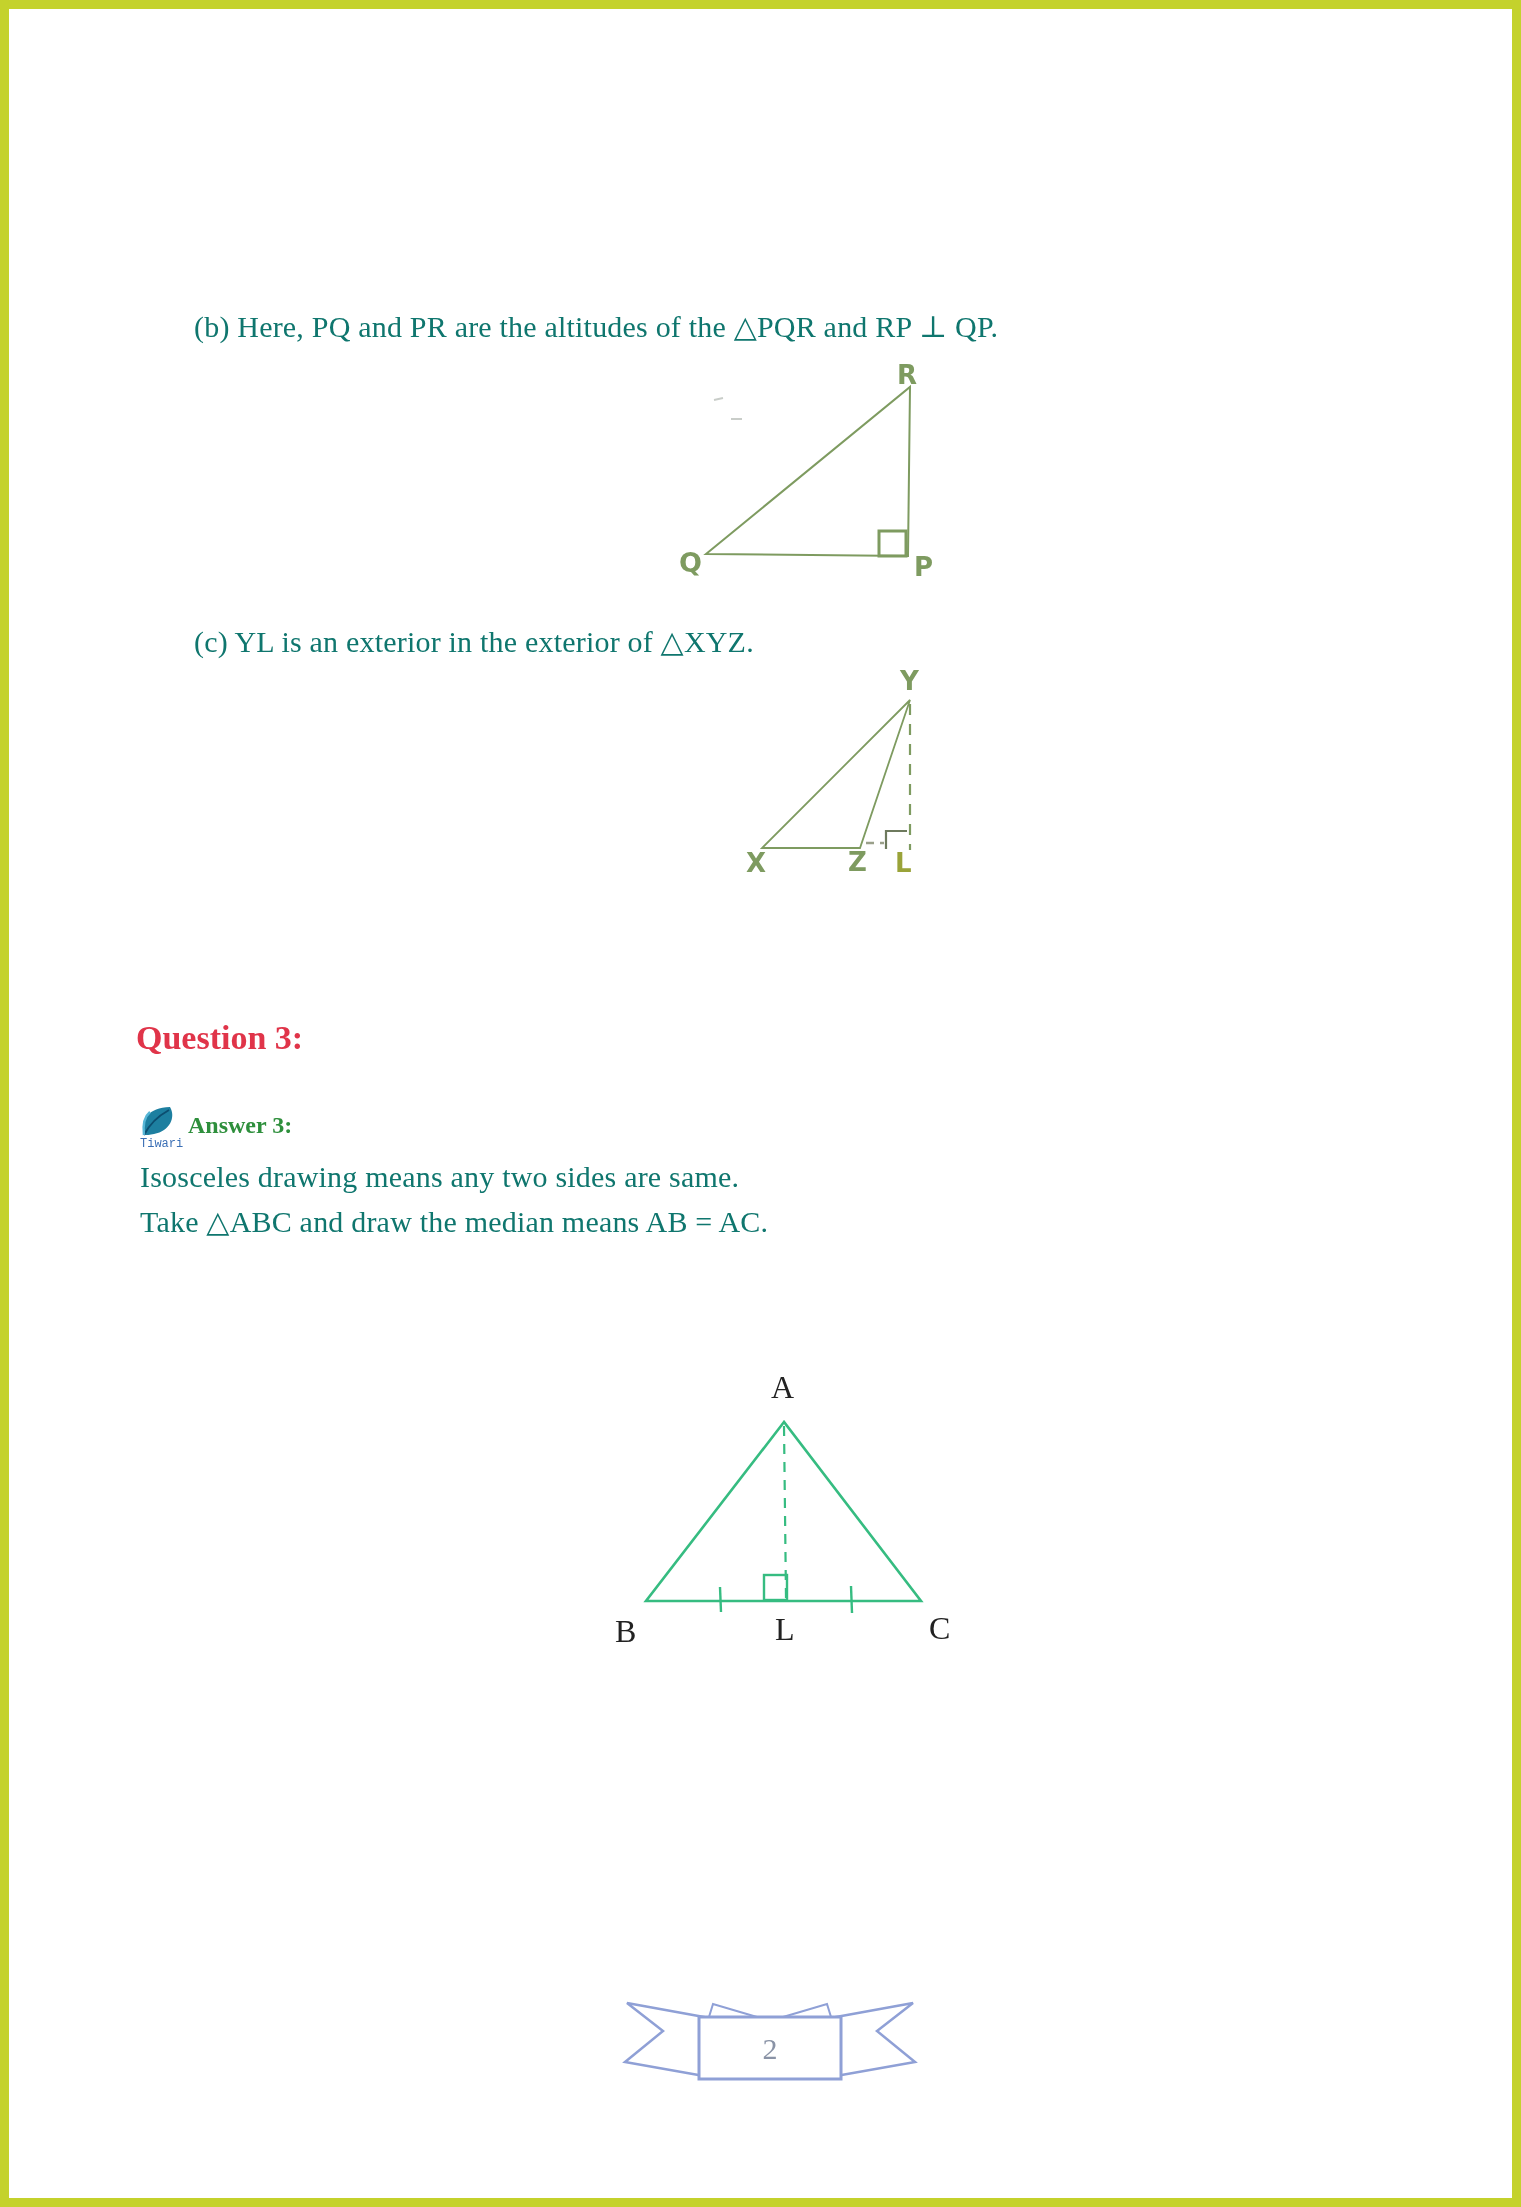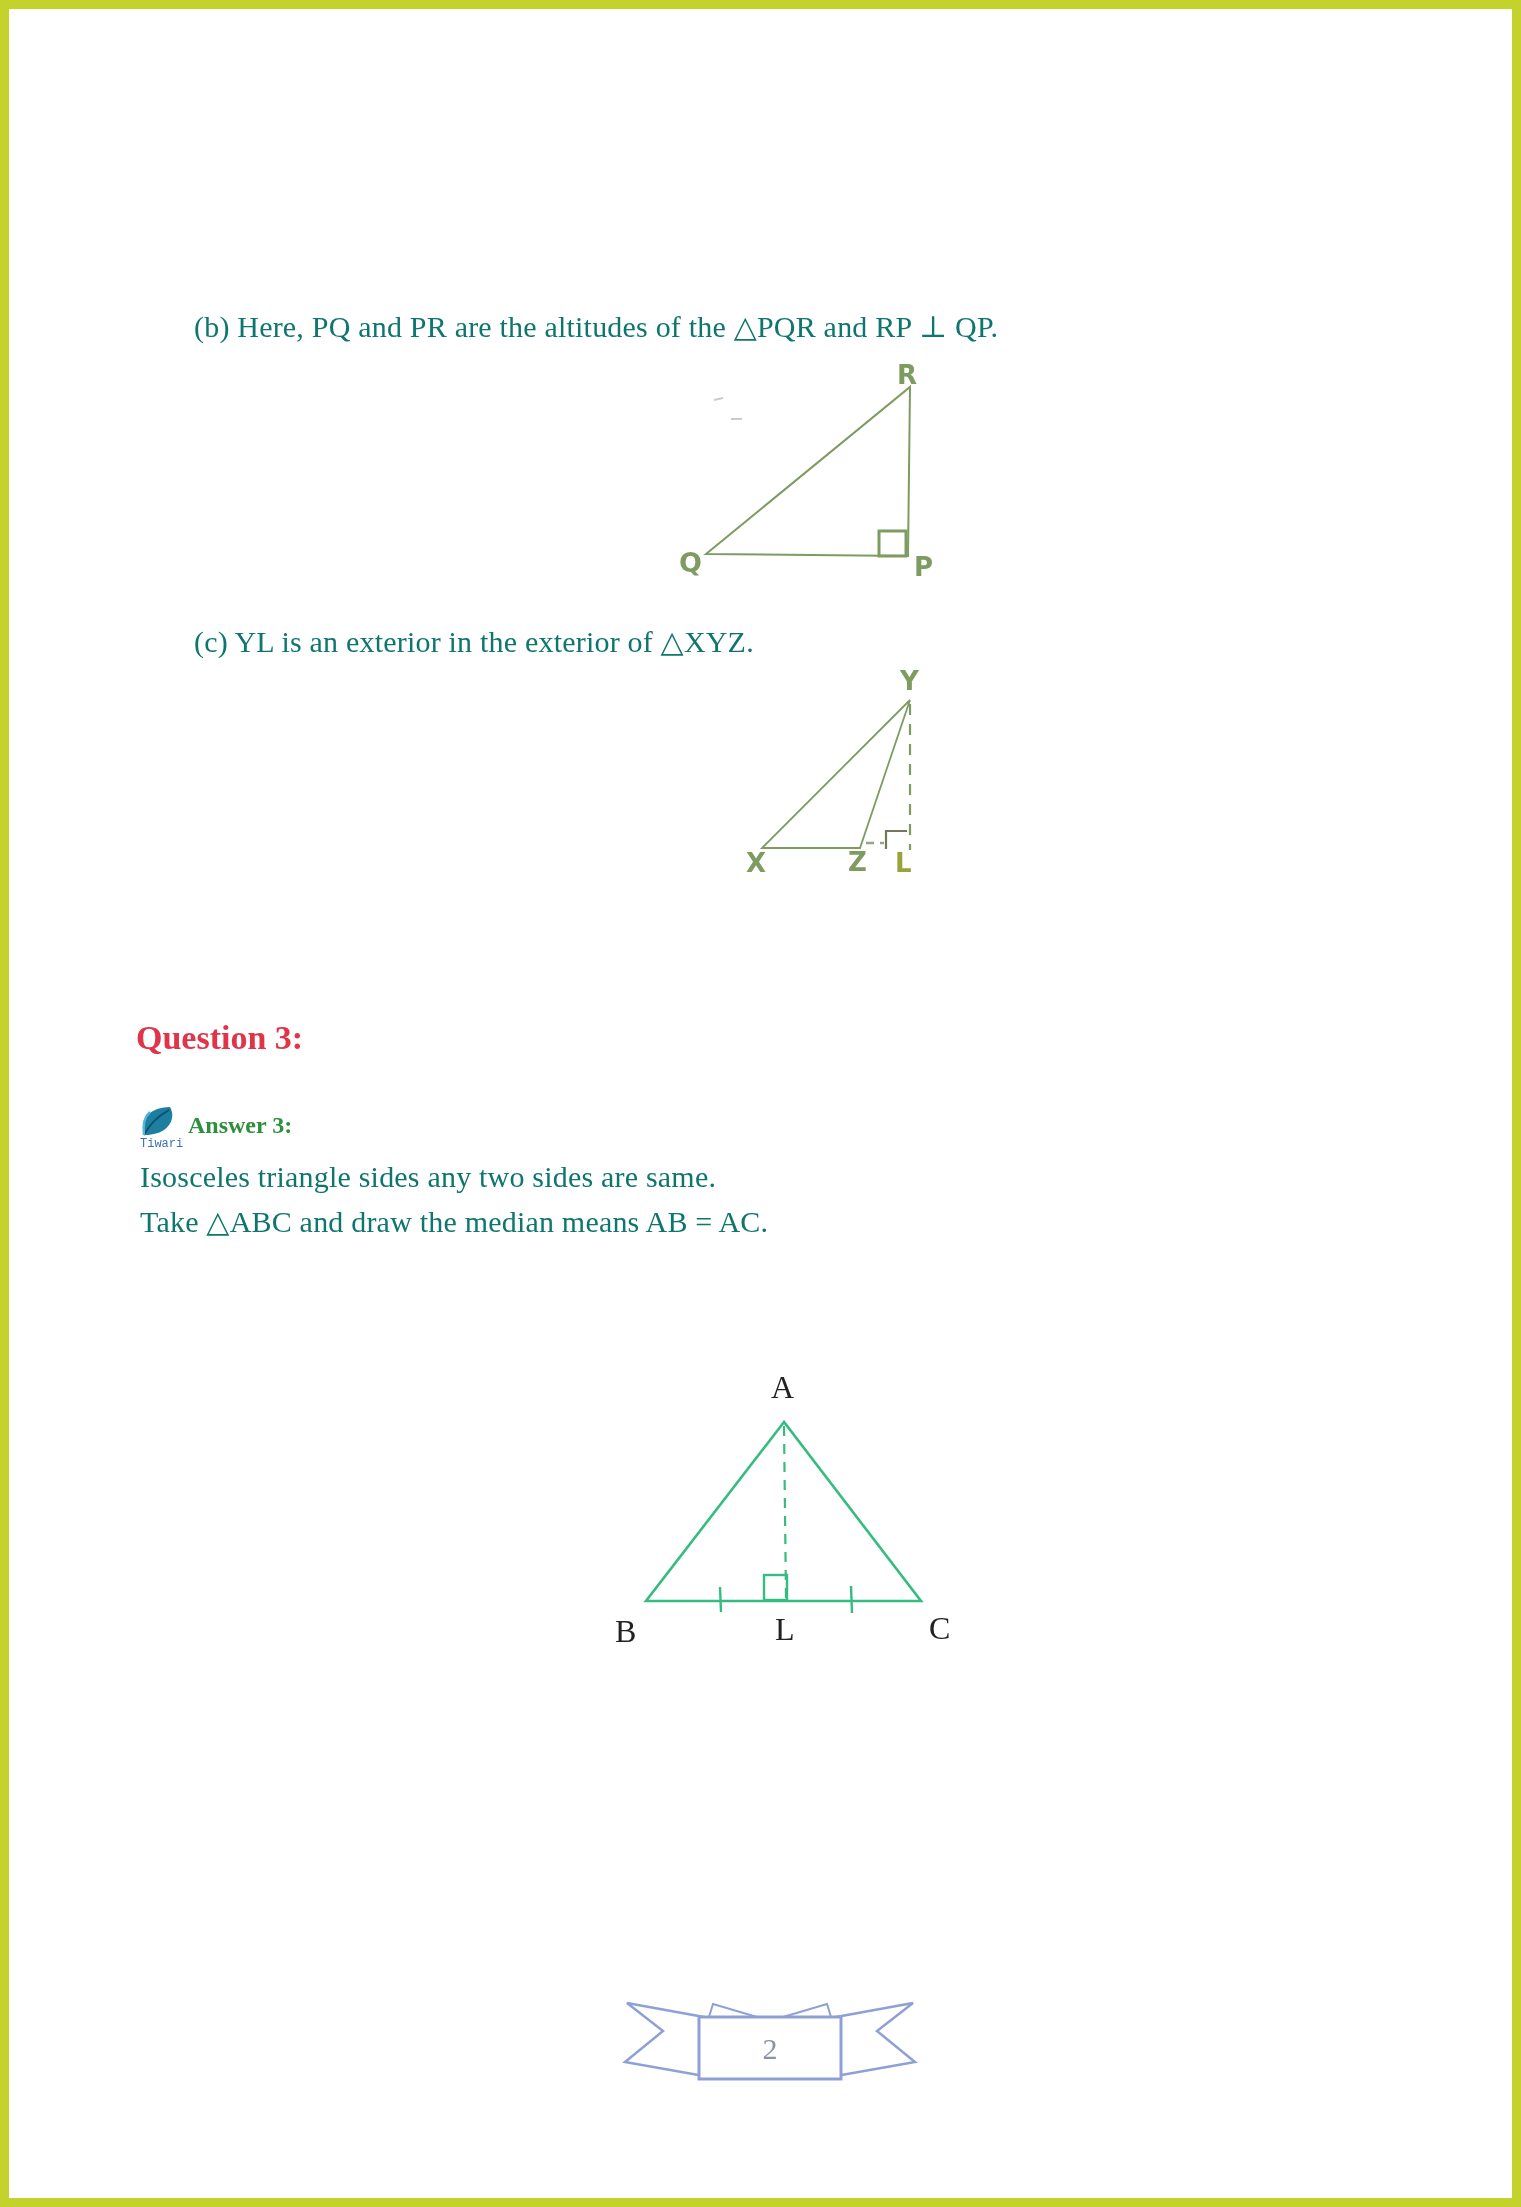--- a/index.html
+++ b/index.html
@@ -64,21 +64,21 @@
   <div class="logo-wrap">
     <svg width="40" height="34" viewBox="0 0 40 34">
       <path d="M4,30 C1,14 8,3 30,2 C36,12 30,26 14,29 C10,30 6,30 4,30 Z" fill="#1d7fa0"></path>
       <path d="M4,30 C10,18 20,10 29,5" stroke="#0c4e70" stroke-width="2" fill="none"></path>
       <path d="M4,30 C3,22 4,12 10,7" stroke="#57b6d6" stroke-width="2.5" fill="none"></path>
     </svg>
     <span class="logo-text">Tiwari</span>
   </div>
   <div class="abs a-heading" style="left:179px;top:1103px;">Answer 3:</div>
 
-  <div class="abs bodytext" style="left:131px;top:1151px;">Isosceles triangle sides any two sides are same.</div>
+  <div class="abs bodytext" style="left:131px;top:1151px;">Isosceles drawing means any two sides are same.</div>
   <div class="abs bodytext" style="left:131px;top:1195px;">Take △ABC and draw the median means AB = AC.</div>
 
   <svg class="diagram-layer" viewBox="0 0 1503 2189">
 
     <g>
       <polygon points="697,545 899,547 901,378" fill="none" stroke="#7e9b60" stroke-width="2"></polygon>
       <rect x="870" y="522" width="27" height="25" fill="none" stroke="#7e9b60" stroke-width="3"></rect>
 
       <line x1="705" y1="391" x2="714" y2="389" stroke="#c9cdc9" stroke-width="2"></line>
       <line x1="722" y1="410" x2="733" y2="410" stroke="#c9cdc9" stroke-width="2"></line>

